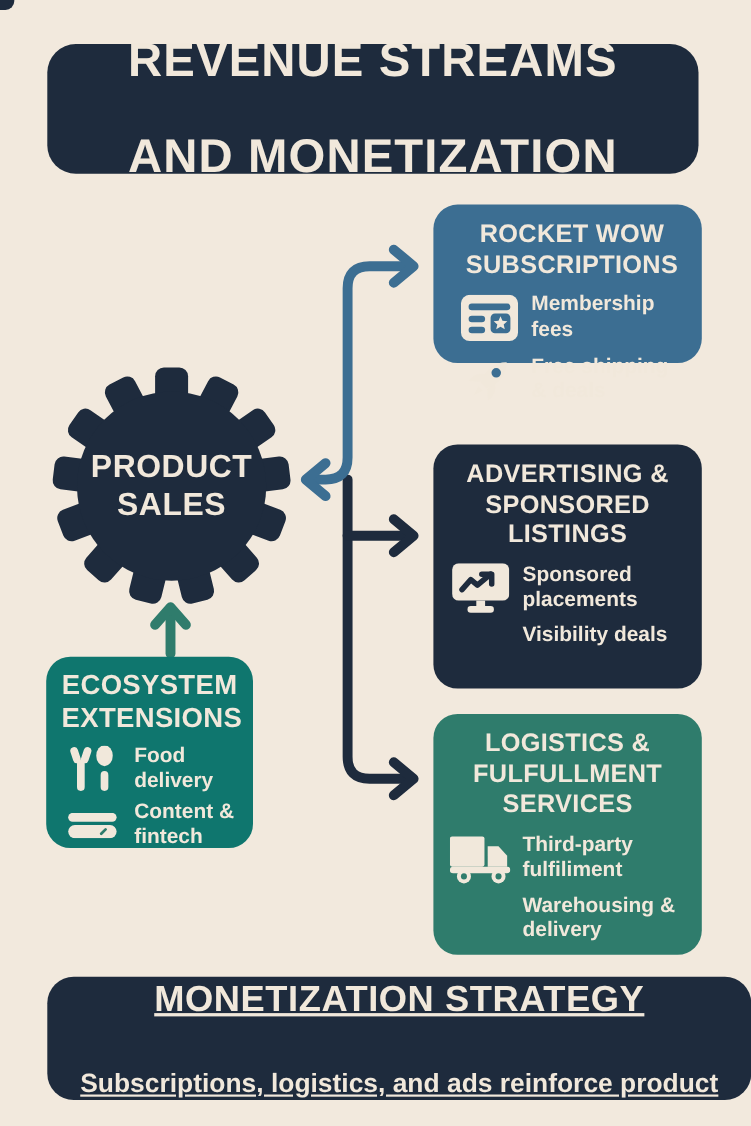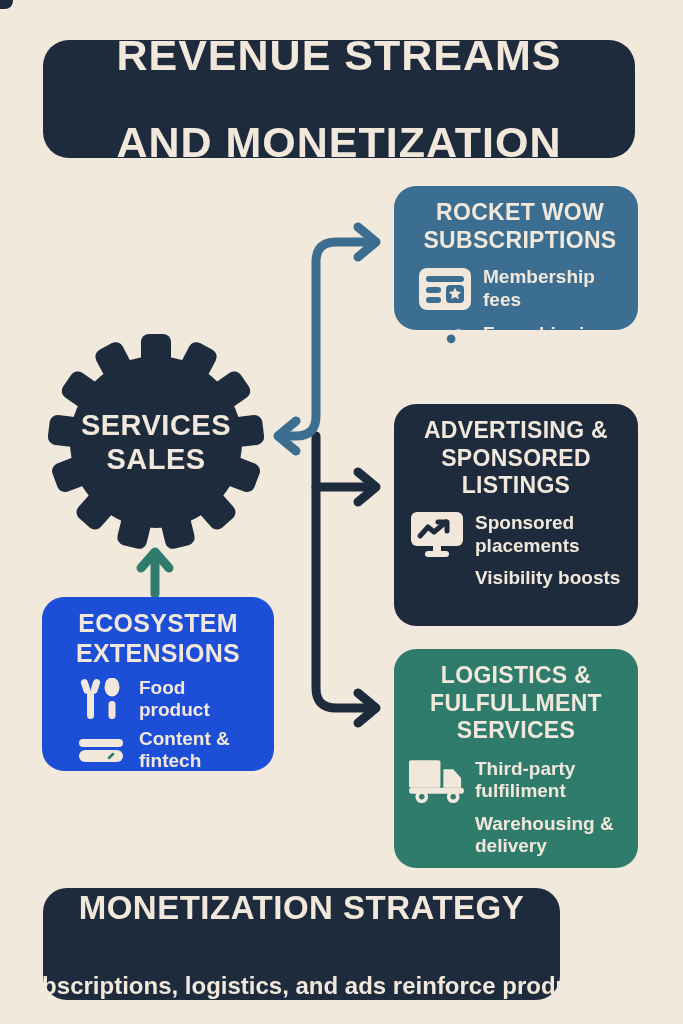--- a/index.html
+++ b/index.html
@@ -5,41 +5,41 @@
   html,body{margin:0;padding:0;}
   body{background:#f2e9dd;font-family:"Liberation Sans",sans-serif;}
   #canvas{position:relative;width:683px;height:1024px;background:#f2e9dd;overflow:hidden;}
   .abs{position:absolute;}
 
   
   .banner{background:#1e2b3d;color:#f1e8db;display:flex;flex-direction:column;
           align-items:center;justify-content:center;text-align:center;box-sizing:border-box;gap:38px;}
   #banner-top{left:43px;top:40px;width:592px;height:118px;border-radius:26px;}
   #banner-top .line{font-weight:bold;font-size:43px;line-height:1.13;letter-spacing:1px;white-space:nowrap;}
-  #banner-bottom{left:43px;top:888px;width:517px;height:112px;border-radius:24px;padding:0 18px;}
+  #banner-bottom{left:43px;top:888px;width:640px;height:112px;border-radius:24px;padding:0 18px;text-decoration:underline;}
   #banner-bottom .ftitle{font-weight:bold;font-size:33px;letter-spacing:.5px;white-space:nowrap;}
   #banner-bottom .fsub{font-weight:600;font-size:24px;margin-top:7px;white-space:nowrap;}
 
   
   #gear-wrap{left:44px;top:330px;width:224px;height:224px;}
   #gear-text{left:44px;top:330px;width:224px;height:224px;display:flex;flex-direction:column;
              align-items:center;justify-content:center;text-align:center;color:#f1e8db;}
   #gear-text .gline{font-weight:bold;font-size:29px;line-height:1.18;letter-spacing:.5px;}
   #gear-text .gsub{font-weight:bold;font-size:19px;margin-top:7px;letter-spacing:.5px;}
 
   
   .panel{position:absolute;border-radius:22px;color:#f1e8db;box-sizing:border-box;padding:13px 15px;}
   .panel-title{font-weight:bold;text-align:center;font-size:23px;line-height:1.2;letter-spacing:.3px;}
   .rows{margin-top:12px;display:flex;flex-direction:column;gap:9px;}
   .row{display:flex;align-items:center;gap:11px;}
   .icon-slot{width:55px;flex:0 0 55px;display:flex;justify-content:center;align-items:center;}
   .row-label{font-size:19px;font-weight:600;line-height:1.18;}
   #panel-rocket{left:394px;top:186px;width:244px;height:144px;background:#3c6e92;padding-left:23px;}
   #panel-advertising{left:394px;top:404px;width:244px;height:222px;background:#1e2b3d;}
-  #panel-ecosystem{left:42px;top:597px;width:232px;height:174px;background:#1d4ed8;padding:11px 31px;}
+  #panel-ecosystem{left:42px;top:597px;width:188px;height:174px;background:#0f766e;padding:11px 14px;}
   #panel-ecosystem .panel-title{font-size:25px;}
   #panel-ecosystem .rows{margin-top:9px;gap:6px;}
   #panel-logistics{left:394px;top:649px;width:244px;height:219px;background:#2f7c6c;}
 
   #corner-artifact{left:0;top:0;width:13px;height:9px;background:#1e2b3d;border-bottom-right-radius:8px;}
   svg{display:block;}
 </style>
 </head>
 <body>
 
@@ -90,21 +90,21 @@
       <rect x="97" y="4" width="30" height="34" rx="8" transform="rotate(193.8 112 112)"></rect>
       <rect x="97" y="4" width="30" height="34" rx="8" transform="rotate(221.5 112 112)"></rect>
       <rect x="97" y="4" width="30" height="34" rx="8" transform="rotate(249.2 112 112)"></rect>
       <rect x="97" y="4" width="30" height="34" rx="8" transform="rotate(276.9 112 112)"></rect>
       <rect x="97" y="4" width="30" height="34" rx="8" transform="rotate(304.6 112 112)"></rect>
       <rect x="97" y="4" width="30" height="34" rx="8" transform="rotate(332.3 112 112)"></rect>
       <circle cx="112" cy="112" r="86"></circle>
     </g>
   </svg>
   <div id="gear-text" class="abs">
-    <div class="gline">SERVICES</div>
+    <div class="gline">PRODUCT</div>
     <div class="gline">SALES</div>
   </div>
 
   <div id="panel-rocket" class="panel">
     <div class="panel-title">ROCKET WOW SUBSCRIPTIONS</div>
     <div class="rows">
       <div class="row">
         <span class="icon-slot">
           <svg width="52" height="42" viewBox="0 0 52 42">
             <rect x="0" y="0" width="52" height="42" rx="8" fill="#f1e8db"></rect>
@@ -146,41 +146,41 @@
               <path d="M 27 10 L 36 10 L 36 19"></path>
             </g>
             <rect x="22" y="34" width="8" height="5" fill="#f1e8db"></rect>
             <rect x="14" y="39" width="24" height="6" rx="3" fill="#f1e8db"></rect>
           </svg>
         </span>
         <span class="row-label">Sponsored placements</span>
       </div>
       <div class="row">
         <span class="icon-slot"></span>
-        <span class="row-label">Visibility boosts</span>
+        <span class="row-label">Visibility deals</span>
       </div>
     </div>
   </div>
 
   <div id="panel-ecosystem" class="panel">
     <div class="panel-title">ECOSYSTEM EXTENSIONS</div>
     <div class="rows">
       <div class="row">
         <span class="icon-slot">
           <svg width="44" height="42" viewBox="0 0 44 42">
             <g fill="#f1e8db">
               <rect x="3" y="1" width="7" height="15" rx="3.5" transform="rotate(-18 6.5 8)"></rect>
               <rect x="13" y="1" width="7" height="15" rx="3.5" transform="rotate(18 16.5 8)"></rect>
               <rect x="8" y="13" width="7" height="28" rx="3.5"></rect>
               <ellipse cx="33" cy="9" rx="7.5" ry="9.5"></ellipse>
               <rect x="29.5" y="23" width="7" height="18" rx="3.5"></rect>
             </g>
           </svg>
         </span>
-        <span class="row-label">Food product</span>
+        <span class="row-label">Food delivery</span>
       </div>
       <div class="row">
         <span class="icon-slot">
           <svg width="46" height="23" viewBox="0 0 46 23">
             <rect x="1" y="0" width="44" height="8" rx="4" fill="#f1e8db"></rect>
             <rect x="1" y="11" width="44" height="12" rx="6" fill="#f1e8db"></rect>
             <path d="M 31 19 L 35 15" stroke="#2f7c6c" stroke-width="2.5" stroke-linecap="round"></path>
           </svg>
         </span>
         <span class="row-label">Content &amp; fintech</span>

